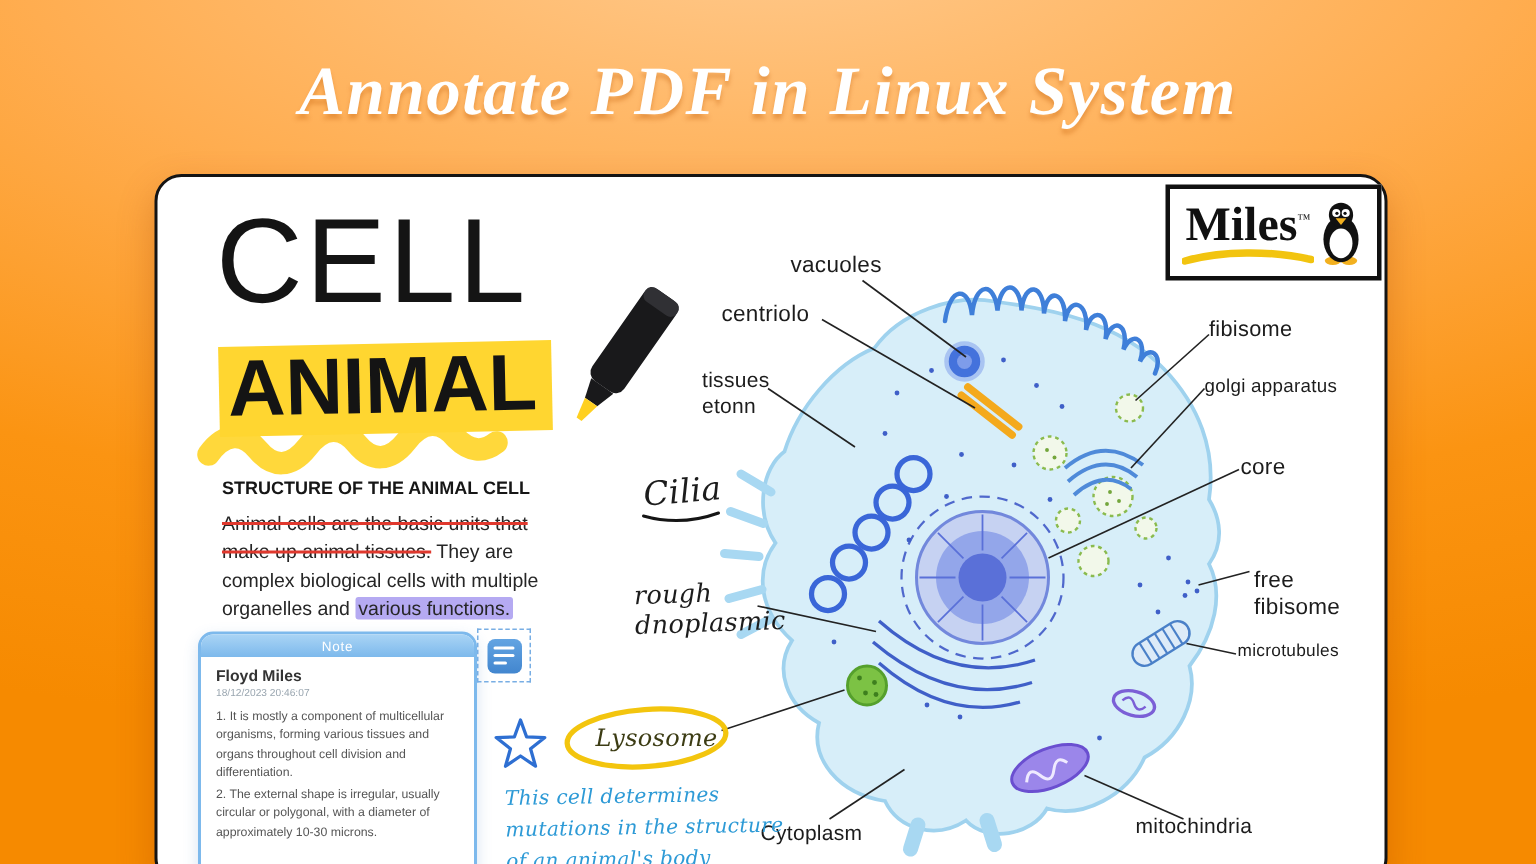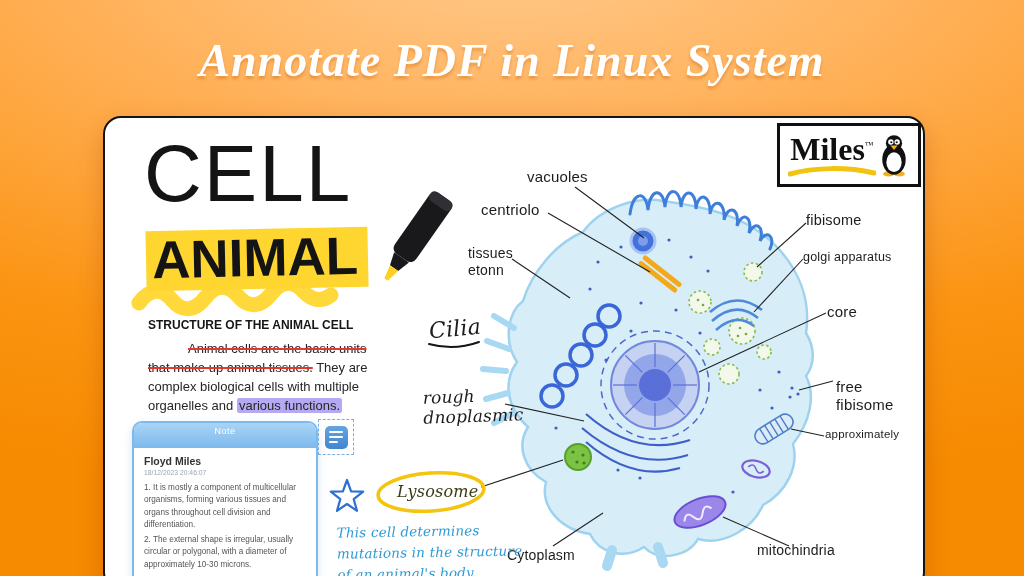--- a/index.html
+++ b/index.html
@@ -13,26 +13,26 @@
     border:2px solid #141414;border-radius:18px;box-shadow:0 10px 24px rgba(160,60,0,.30);}
   svg.art{position:absolute;left:0;top:0;width:1024px;height:576px;pointer-events:none;}
 
   .cellword{position:absolute;left:144px;top:134px;font-size:80px;font-weight:400;line-height:1;
     letter-spacing:2px;color:#141414;}
   .animalword{position:absolute;left:146px;top:229px;line-height:1;}
   .animalword span{display:inline-block;background:#ffd630;padding:2px 10px 5px 6px;font-size:53px;
     font-weight:800;color:#141414;transform:rotate(-1.2deg);}
   .subhead{position:absolute;left:148px;top:318px;font-size:12px;font-weight:700;color:#161616;}
   .para{position:absolute;left:148px;top:340px;width:236px;font-size:13px;line-height:1.45;color:#262626;margin:0;}
-  .strike{text-decoration:line-through;text-decoration-color:#e0392e;text-decoration-thickness:2px;margin-left:40px;}
+  .strike{text-decoration:line-through;text-decoration-color:#e0392e;text-decoration-thickness:2px;}
   .hl{background:#b5aaf2;border-radius:2px;padding:0 2px;}
 
   .note{position:absolute;left:132px;top:421px;width:182px;height:172px;background:#fff;
     border:2px solid #7db9ec;border-radius:10px;overflow:hidden;box-shadow:0 4px 10px rgba(60,120,190,.2);}
-  .note-h{height:25px;background:linear-gradient(#a9d4f5,#7db9ec);color:#fff;font-size:9px;
+  .note-h{height:15px;background:linear-gradient(#a9d4f5,#7db9ec);color:#fff;font-size:9px;
     text-align:center;line-height:16px;letter-spacing:.5px;}
   .note-b{padding:7px 10px;}
   .note-author{font-size:10.5px;font-weight:700;color:#333;}
   .note-time{font-size:6.8px;color:#9aa6b0;margin:2px 0 6px;}
   .note-text{font-size:8.2px;color:#555;line-height:1.5;}
   .note-text div{margin-bottom:3px;}
 
   .cicon-wrap{position:absolute;left:318px;top:419px;width:36px;height:36px;border:1.5px dashed #78aee4;
     display:flex;align-items:center;justify-content:center;box-sizing:border-box;}
   .cicon{width:23px;height:23px;background:linear-gradient(#63a4e2,#4286cf);border-radius:5px;position:relative;}
@@ -258,21 +258,21 @@
     <div>etonn</div>
   </div>
   <div class="lbl" style="left:507px;top:547px;">Cytoplasm</div>
   <div class="lbl" style="left:806px;top:212px;font-size:14.5px;">fibisome</div>
   <div class="lbl" style="left:803px;top:250px;font-size:12.5px;">golgi apparatus</div>
   <div class="lbl" style="left:827px;top:303px;font-size:15px;">core</div>
   <div class="lbl" style="left:836px;top:362px;font-size:15px;margin-top:16px;">
     <div>free</div>
     <div>fibisome</div>
   </div>
-  <div class="lbl" style="left:825px;top:428px;font-size:11.5px;">approximately</div>
+  <div class="lbl" style="left:825px;top:428px;font-size:11.5px;">microtubules</div>
   <div class="lbl" style="left:757px;top:542px;">mitochindria</div>
 
   <div class="lbl script" style="left:429px;top:316px;font-size:22px;transform:rotate(-5deg);">Cilia</div>
   <div class="lbl script" style="left:423px;top:386px;font-size:17px;transform:rotate(-2deg);">
     <div>rough</div>
     <div>dnoplasmic</div>
   </div>
   <div class="lbl script" style="left:397px;top:482px;font-size:16px;color:#3c3c14;">Lysosome</div>
   <div class="lbl script blue-ink" style="left:337px;top:521px;font-size:13.5px;line-height:1.55;transform:rotate(-1deg);">
     <div>This cell determines</div>

